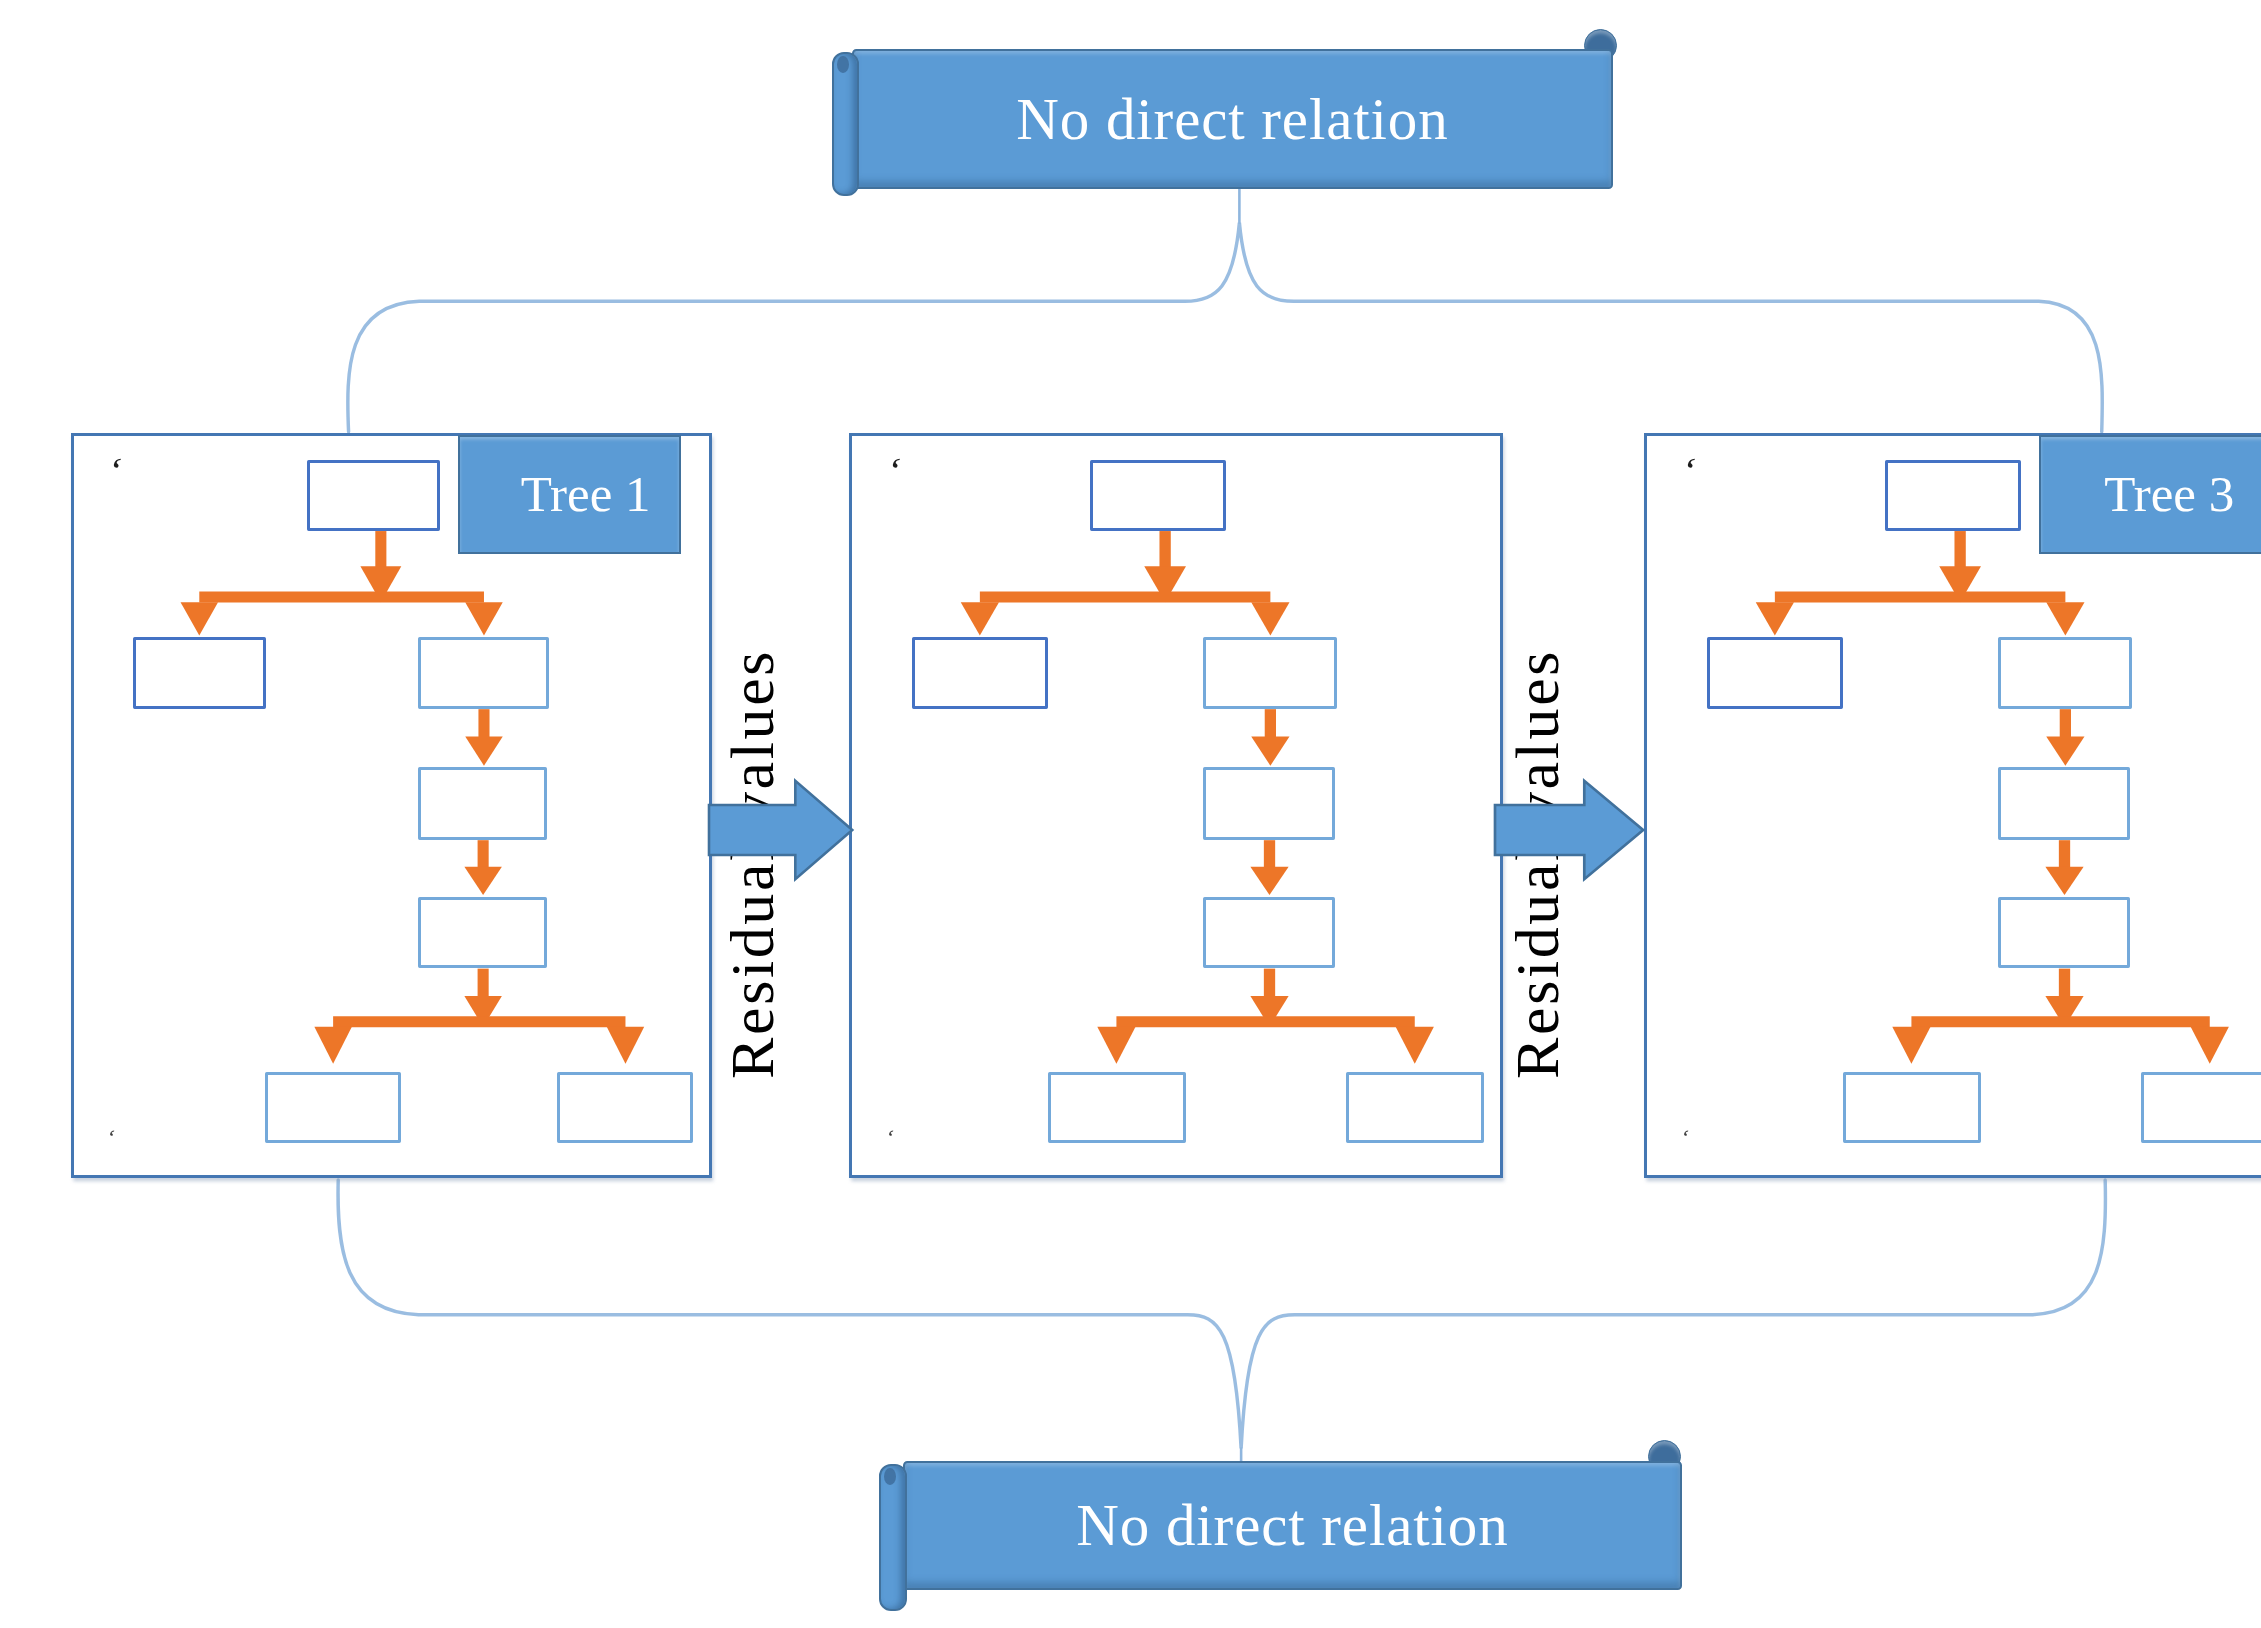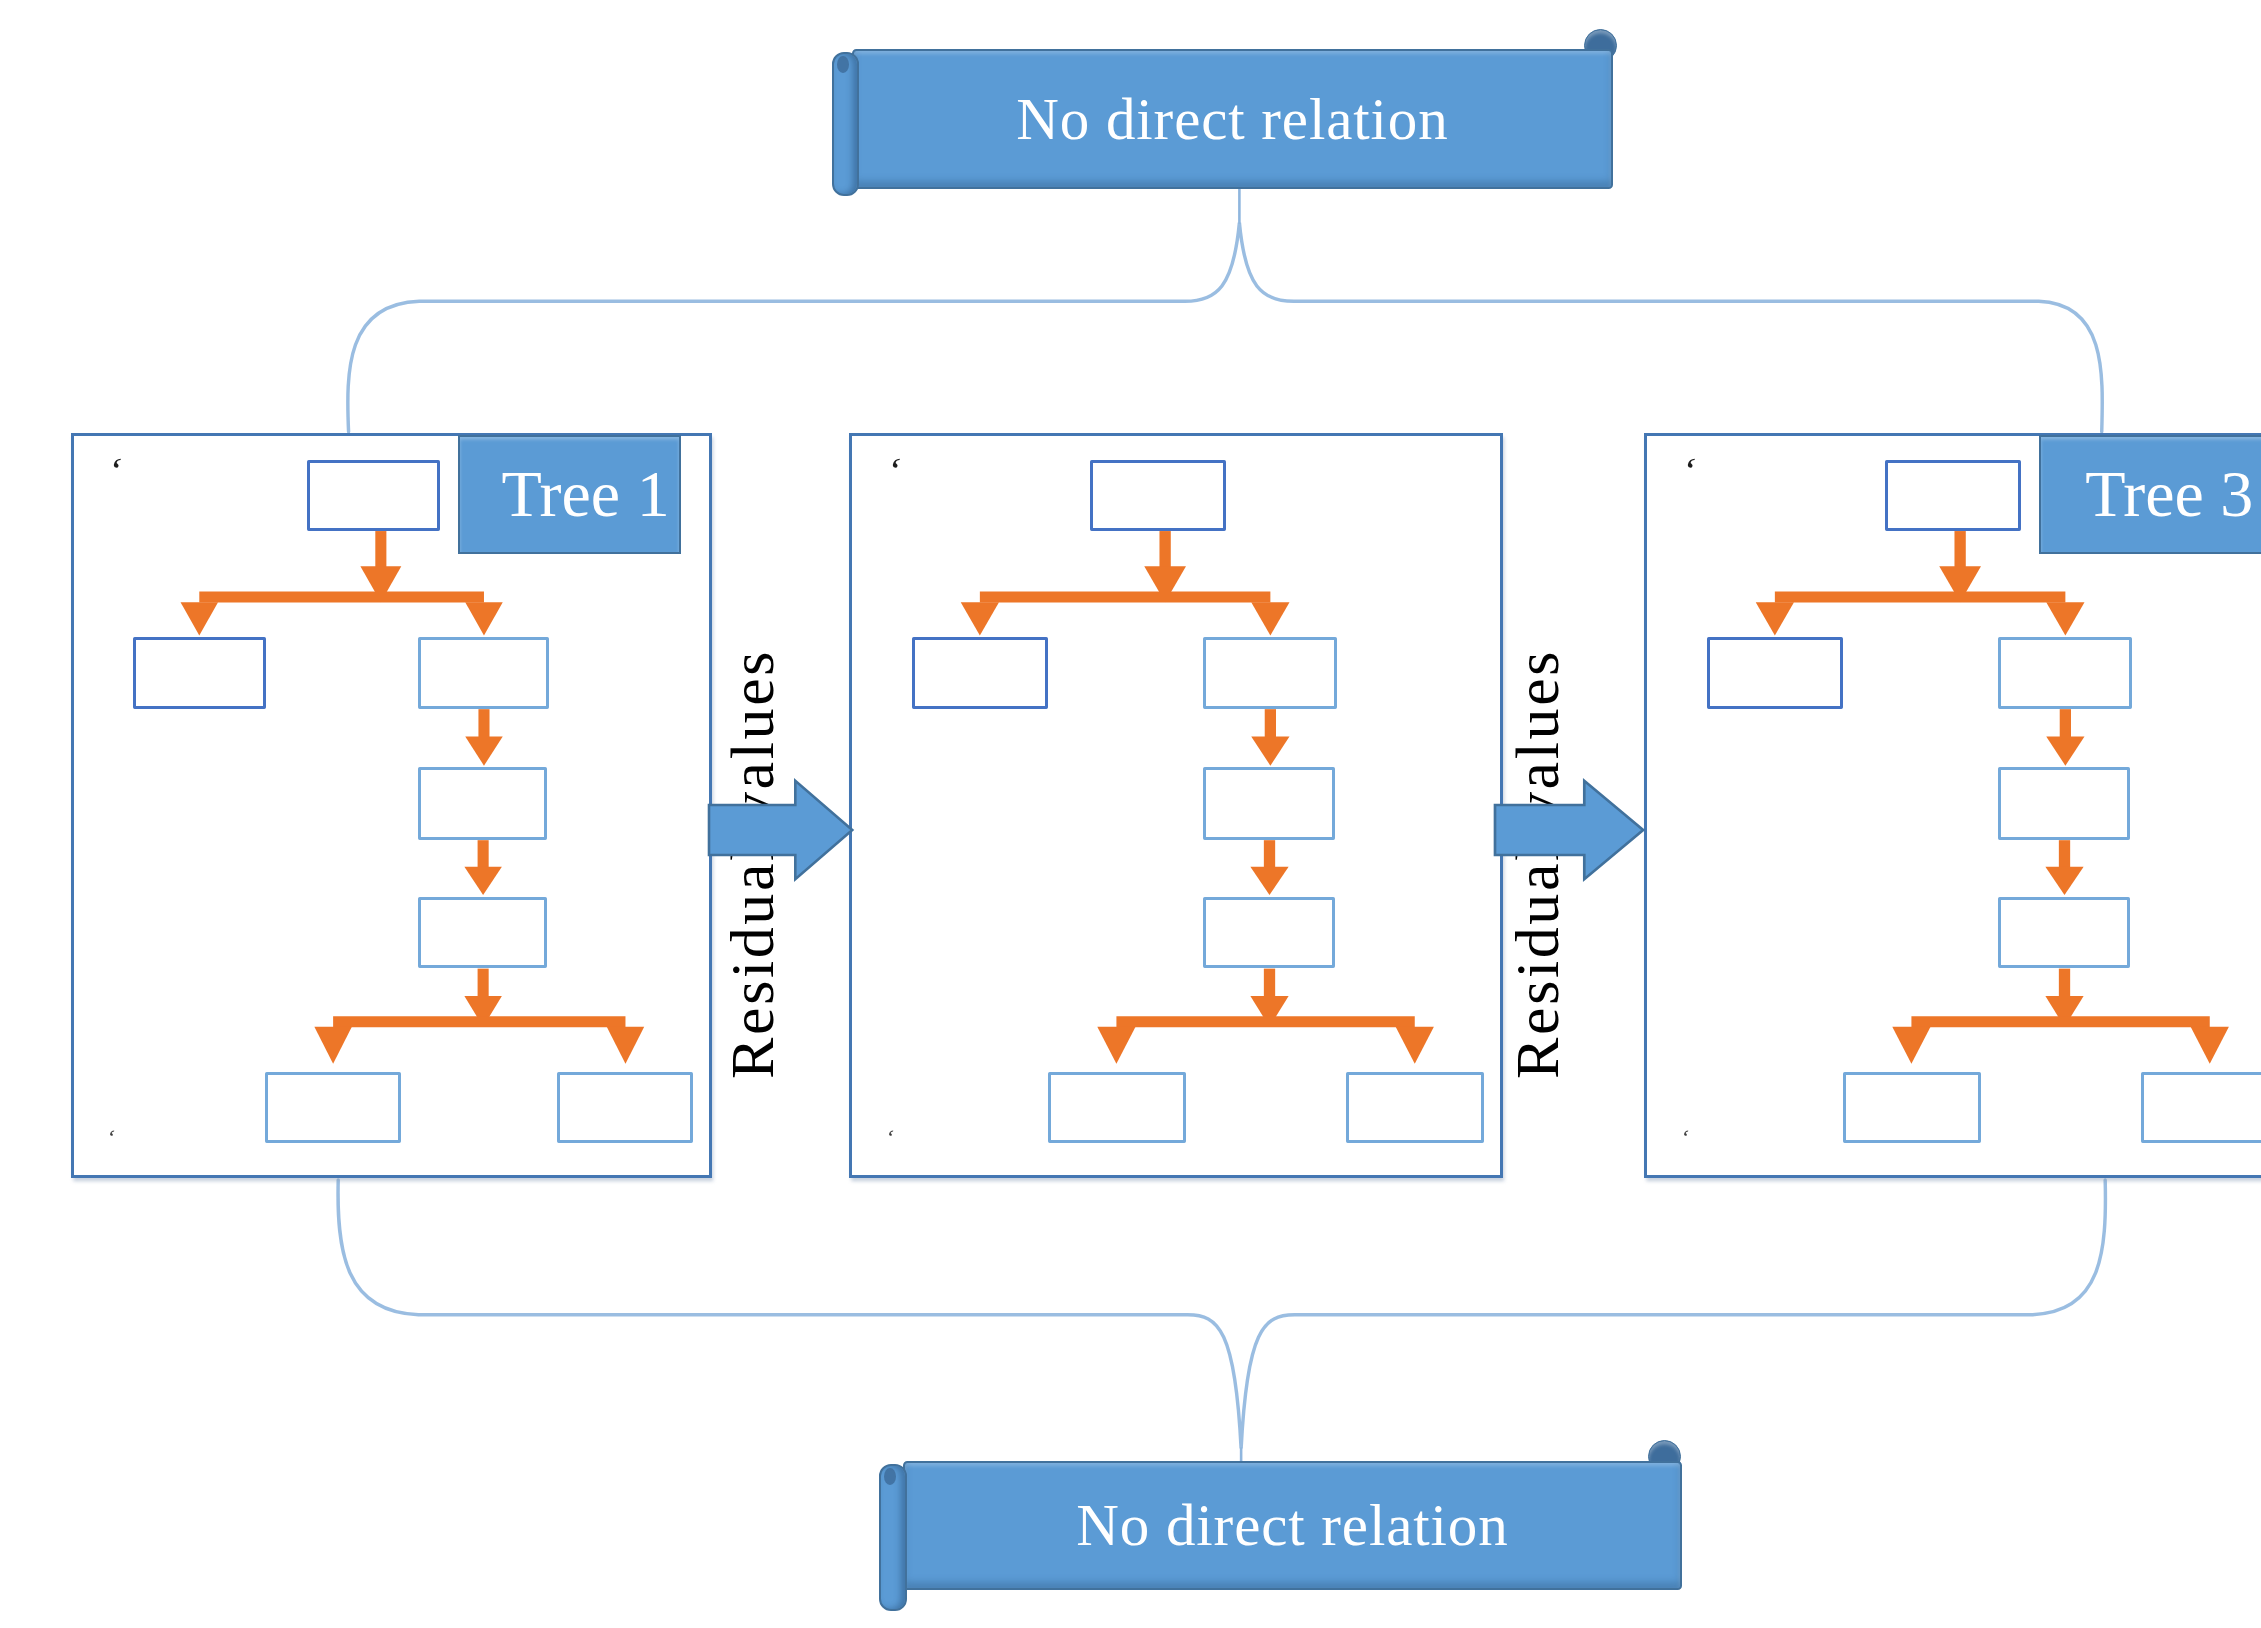--- a/index.html
+++ b/index.html
@@ -70,21 +70,21 @@
   }
   .node.dark{border:3px solid var(--node-border-dark);}
   .node.light{border:3px solid var(--node-border-light);}
   .tree-label{
     position:absolute;left:60.5%;top:-0.2%;width:35.1%;height:16.2%;
     background:var(--accent-blue);
     border:2.2px solid var(--accent-blue-dark);
     box-sizing:border-box;
     box-shadow:inset 0 2.6px 3.5px rgba(255,255,255,.28);
     display:flex;align-items:center;justify-content:center;
-    color:var(--label-text);font-size:66px;white-space:nowrap;padding-left:33px;
+    color:var(--label-text);font-size:51px;white-space:nowrap;padding-left:33px;
   }
   .corner-mark{
     position:absolute;color:#1d1d1d;font-size:38px;line-height:1;
     transform:rotate(12deg);
   }
   .corner-mark.top{left:5.6%;top:2.0%;}
   .corner-mark.bottom{left:5.2%;top:93.5%;font-size:22.4px;opacity:.85;}
   
   svg.flow-arrow{position:absolute;z-index:3;overflow:visible;}
   svg.flow-arrow polygon{fill:var(--accent-blue);stroke:var(--accent-blue-dark);stroke-width:3;}

